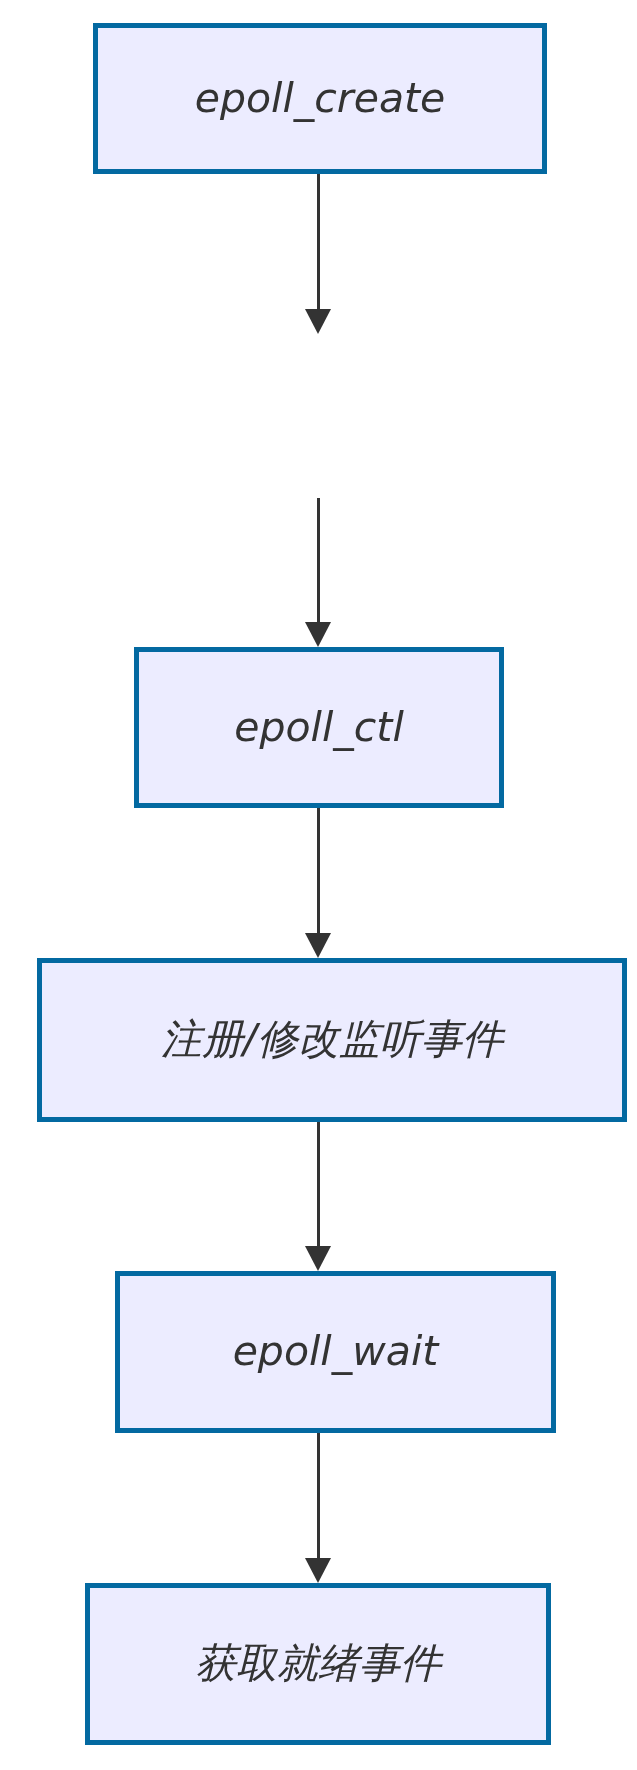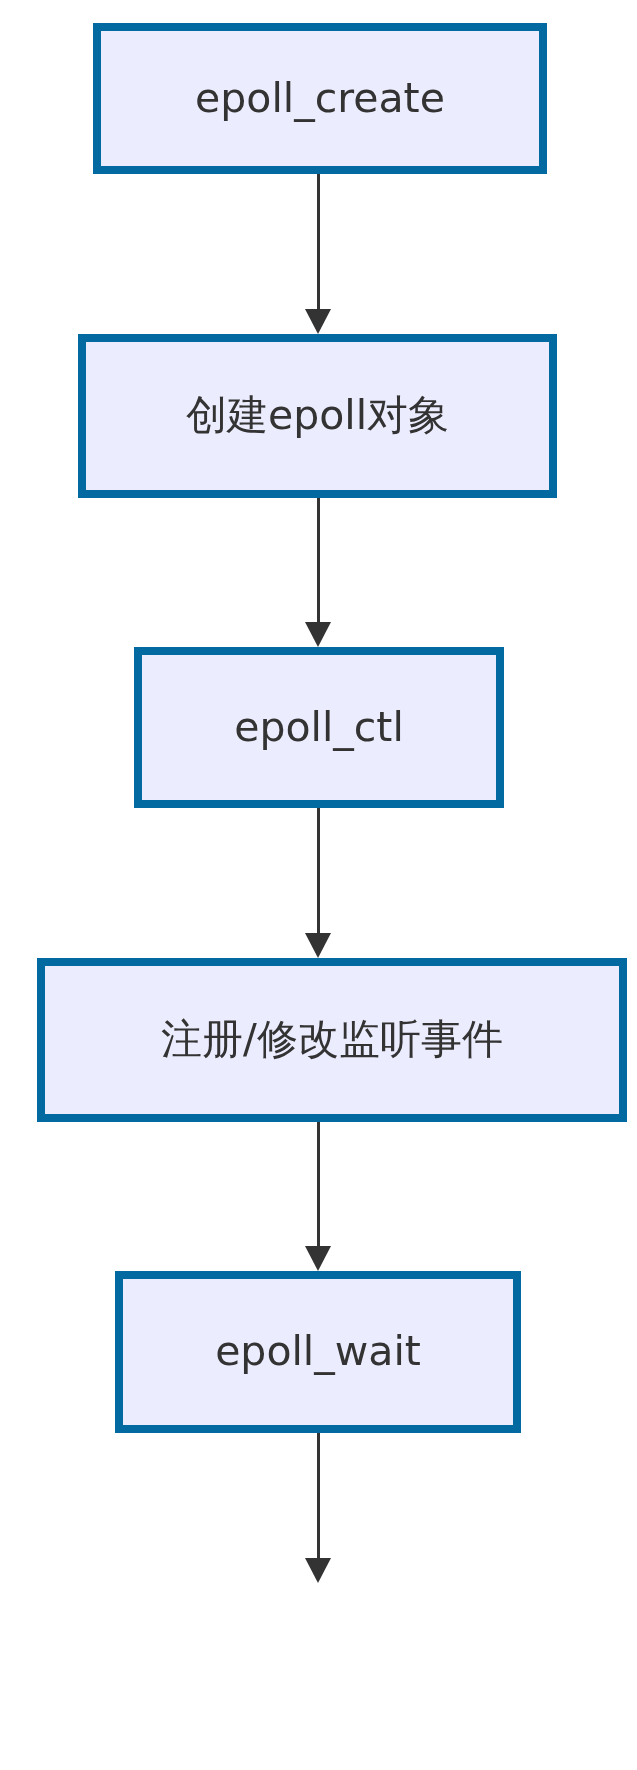--- a/index.html
+++ b/index.html
@@ -12,29 +12,30 @@
     width: 637px;
     height: 1770px;
     background: #ffffff;
     overflow: hidden;
     font-family: "DejaVu Sans", "Liberation Sans", sans-serif;
   }
   .node {
     position: absolute;
     box-sizing: border-box;
     background: #ECECFF;
-    border: 8px solid #0369a1;
+    border: 5px solid #0369a1;
     color: #333333;
     display: flex;
     align-items: center;
     justify-content: center;
     font-size: 41px;
     line-height: 1.2;
     text-align: center;
     white-space: nowrap;
+    font-style: italic;
   }
   .edge {
     position: absolute;
     width: 28px;
     display: flex;
     flex-direction: column;
     align-items: center;
   }
   .edge-line {
     width: 3px;
@@ -48,21 +49,21 @@
     border-left: 13px solid transparent;
     border-right: 13px solid transparent;
     border-top: 25px solid #333333;
     margin-top: -1px;
   }
   
   #n1 { left: 93px;  top: 23px;   width: 454px; height: 151px; }
   #n2 { left: 78px;  top: 334px;  width: 479px; height: 164px; }
   #n3 { left: 134px; top: 647px;  width: 370px; height: 161px; text-align: right; }
   #n4 { left: 37px;  top: 958px;  width: 590px; height: 164px; }
-  #n5 { left: 115px; top: 1271px; width: 406px; height: 162px; }
+  #n5 { left: 115px; top: 1271px; width: 441px; height: 162px; }
   #n6 { left: 85px;  top: 1583px; width: 466px; height: 162px; }
   
   .edge { left: 304px; }
   #e1 { top: 174px;  height: 160px; }
   #e2 { top: 498px;  height: 149px; }
   #e3 { top: 808px;  height: 150px; }
   #e4 { top: 1122px; height: 149px; }
   #e5 { top: 1433px; height: 150px; }
 </style>
 </head>
@@ -72,23 +73,20 @@
 
   <div id="n1" class="node">
     <span>epoll_create</span>
   </div>
 
   <div id="e1" class="edge">
     <div class="edge-line"></div>
     <div class="edge-head"></div>
   </div>
 
-  <div id="n2" class="node">
-    <span>创建epoll对象</span>
-  </div>
 
   <div id="e2" class="edge">
     <div class="edge-line"></div>
     <div class="edge-head"></div>
   </div>
 
   <div id="n3" class="node">
     <span>epoll_ctl</span>
   </div>
 
@@ -108,14 +106,17 @@
 
   <div id="n5" class="node">
     <span>epoll_wait</span>
   </div>
 
   <div id="e5" class="edge">
     <div class="edge-line"></div>
     <div class="edge-head"></div>
   </div>
 
+  <div id="n6" class="node">
+    <span>获取就绪事件</span>
+  </div>
 
 </div>
 
 </body></html>

